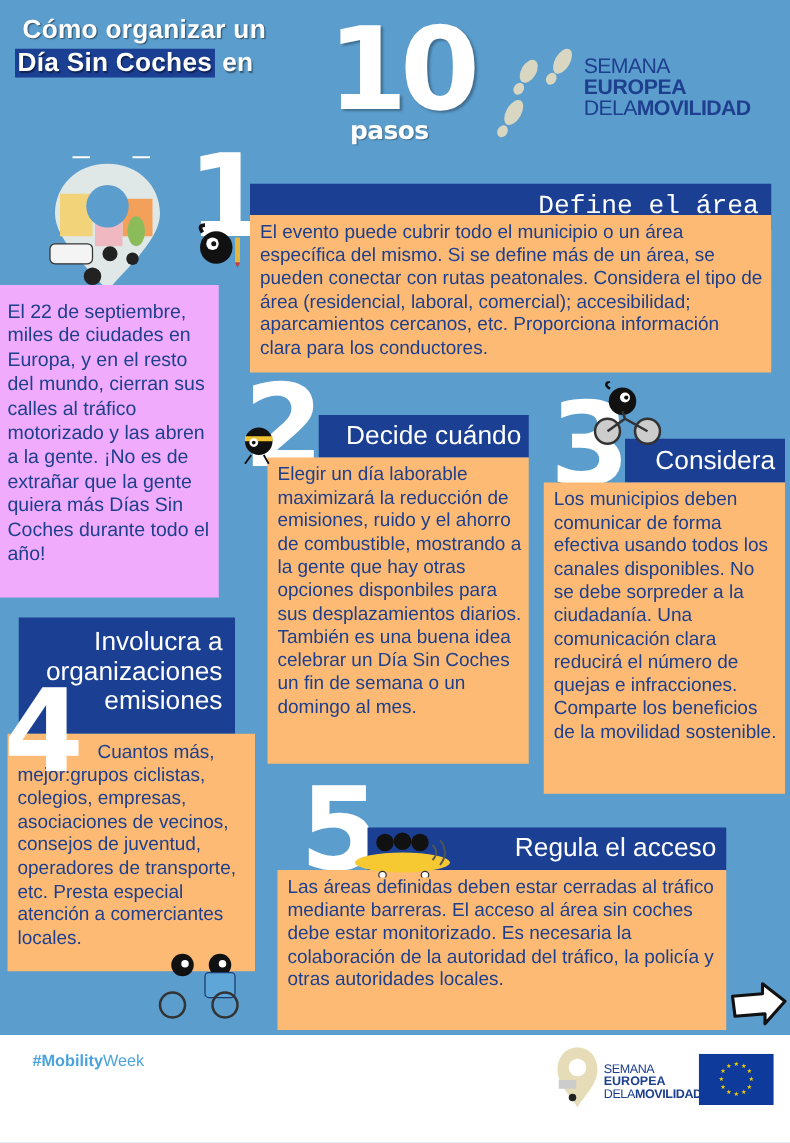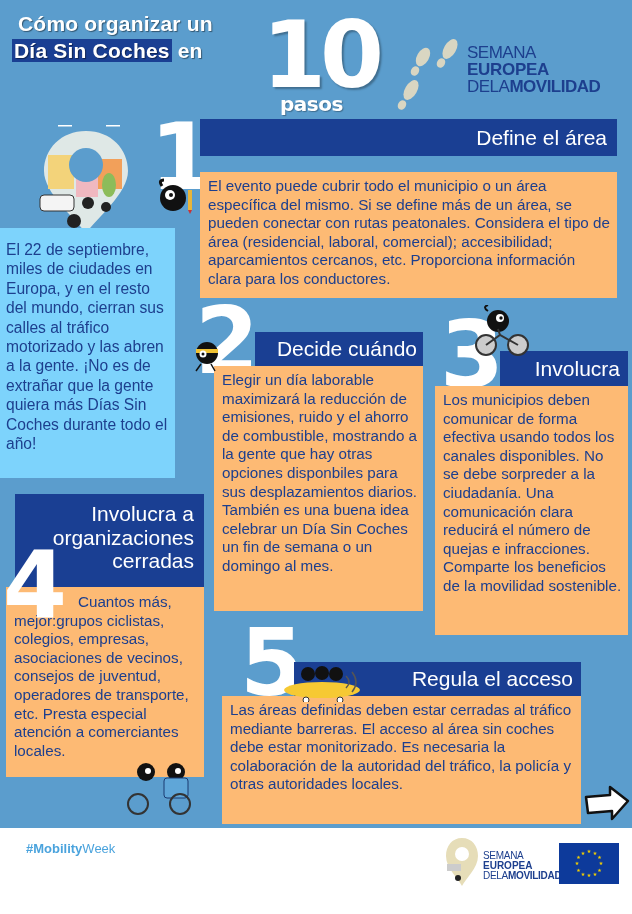--- a/index.html
+++ b/index.html
@@ -4,21 +4,21 @@
 <style>
   * { box-sizing: border-box; margin: 0; padding: 0; }
   html, body { width: 632px; height: 914px; overflow: hidden; background: #ffffff; }
   body { font-family: "Liberation Sans", "DejaVu Sans", sans-serif; position: relative; }
   #poster { position: absolute; left: 0; top: 0; width: 632px; height: 828px; background: #5b9dcd; overflow: hidden; }
   #footer { position: absolute; left: 0; top: 828px; width: 632px; height: 86px; background: #ffffff; }
 
   .abs { position: absolute; }
   .navy { background: #1a3f93; color: #ffffff; }
   .beige { background: #fdba74; color: #1d3f8e; }
-  .white-box { background: #7dd3fc; color: #1d3f8e; }
+  .white-box { background: #f0abfc; color: #1d3f8e; }
 
   
   .title-line { position: absolute; font-weight: bold; font-size: 21px; color: #ffffff; letter-spacing: 0.2px;
     text-shadow: 1px 1px 1px rgba(0,0,0,0.45); white-space: nowrap; }
   .title-hl { background: #1a3f93; padding: 0 2px; }
   .big10 { position: absolute; font-family: "DejaVu Sans", sans-serif; font-weight: bold; color: #ffffff;
     font-size: 92px; line-height: 92px; letter-spacing: -6px; text-shadow: 2px 2px 2px rgba(0,0,0,0.3); }
   .pasos { position: absolute; font-family: "DejaVu Sans", sans-serif; font-weight: bold; color: #ffffff;
     font-size: 20px; line-height: 28px; letter-spacing: -0.5px; text-shadow: 1px 1px 1px rgba(0,0,0,0.3); }
 
@@ -80,21 +80,21 @@
     <circle cx="70" cy="82" r="5" fill="#222"></circle>
     <circle cx="38" cy="96" r="7" fill="#222"></circle>
     <path d="M22 0 h14 M70 0 h14" stroke="#fff" stroke-width="3"></path>
   </svg>
 
   <div class="abs white-box" style="left:0; top:228px; width:175px; height:250px;">
     <div class="abs" style="left:6px; top:12px; width:166px; font-size:15.6px; line-height:19.4px;">El 22 de septiembre, miles de ciudades en Europa, y en el resto del mundo, cierran sus calles al tráfico motorizado y las abren a la gente. ¡No es de extrañar que la gente quiera más Días Sin Coches durante todo el año!</div>
   </div>
 
   <div class="step-num" style="left:150px; top:112px;">1</div>
-  <div class="head navy" style="left:200px; top:119px; width:417px; height:37px; padding-top:7px;">Define el área</div>
+  <div class="head navy" style="left:200px; top:147px; width:417px; height:37px; padding-top:7px;font-family:Liberation Mono, monospace;">Define el área</div>
   <div class="body-text beige" style="left:200px; top:172px; width:417px; height:126px;">El evento puede cubrir todo el municipio o un área específica del mismo. Si se define más de un área, se pueden conectar con rutas peatonales. Considera el tipo de área (residencial, laboral, comercial); accesibilidad; aparcamientos cercanos, etc. Proporciona información clara para los conductores.</div>
   <svg class="mascot" style="left:156px; top:178px;" width="40" height="40" viewBox="0 0 40 40">
     <circle cx="17" cy="20" r="13" fill="#111"></circle>
       <circle cx="14" cy="17" r="5" fill="#fff"></circle>
       <circle cx="15" cy="17" r="2" fill="#111"></circle>
     <path d="M6 8 q-4 -6 2 -6" stroke="#111" stroke-width="3" fill="none"></path>
     <rect x="32" y="12" width="4" height="20" fill="#e8b53b"></rect>
       <path d="M32 32 l2 4 l2 -4z" fill="#c33"></path>
   </svg>
 
@@ -103,36 +103,36 @@
   <div class="body-text beige" style="left:214px; top:366px; width:209px; height:245px;">Elegir un día laborable maximizará la reducción de emisiones, ruido y el ahorro de combustible, mostrando a la gente que hay otras opciones disponbiles para sus desplazamientos diarios. También es una buena idea celebrar un Día Sin Coches un fin de semana o un domingo al mes.</div>
   <svg class="mascot" style="left:193px; top:335px;" width="30" height="40" viewBox="0 0 30 40">
     <circle cx="14" cy="18" r="11" fill="#111"></circle>
       <rect x="3" y="14" width="22" height="4" fill="#f1c232"></rect>
     <circle cx="10" cy="19" r="3.5" fill="#fff"></circle>
       <circle cx="10" cy="19" r="1.5" fill="#111"></circle>
     <path d="M8 29 l-5 7 M18 29 l4 7" stroke="#111" stroke-width="1.5"></path>
   </svg>
 
   <div class="step-num" style="left:440px; top:310px;">3</div>
-  <div class="head navy" style="left:500px; top:351px; width:128px; height:35px; padding-top:6px; padding-right:8px;">Involucra</div>
+  <div class="head navy" style="left:500px; top:351px; width:128px; height:35px; padding-top:6px; padding-right:8px;">Considera</div>
   <div class="body-text beige" style="left:435px; top:386px; width:193px; height:249px;">Los municipios deben comunicar de forma efectiva usando todos los canales disponibles. No se debe sorpreder a la ciudadanía. Una comunicación clara reducirá el número de quejas e infracciones. Comparte los beneficios de la movilidad sostenible.</div>
   <svg class="mascot" style="left:474px; top:305px;" width="60" height="52" viewBox="0 0 60 52">
     <circle cx="24" cy="16" r="11" fill="#111"></circle>
       <circle cx="26" cy="13" r="4" fill="#fff"></circle>
       <circle cx="27" cy="13" r="1.7" fill="#111"></circle>
     <path d="M14 6 q-6 -4 0 -6" stroke="#111" stroke-width="2" fill="none"></path>
     <circle cx="12" cy="40" r="10" fill="#ccc" stroke="#333" stroke-width="2"></circle>
     <circle cx="44" cy="40" r="10" fill="#ccc" stroke="#333" stroke-width="2"></circle>
     <path d="M12 40 L26 30 L44 40 M26 30 L24 24" stroke="#333" stroke-width="2" fill="none"></path>
   </svg>
 
-  <div class="head navy" style="left:15px; top:494px; width:189px; height:93px; padding-top:8px; line-height:1.13;">
+  <div class="head navy" style="left:15px; top:494px; width:173px; height:93px; padding-top:8px; line-height:1.13;">
     <div>Involucra a</div>
     <div>organizaciones</div>
-    <div>cerradas</div>
+    <div>emisiones</div>
   </div>
   <div class="body-text beige" style="left:6px; top:587px; width:198px; height:190px; padding-top:6px;">
     <div style="padding-left:64px;">Cuantos más,</div>
     <div>mejor:grupos ciclistas, colegios, empresas, asociaciones de vecinos, consejos de juventud, operadores de transporte, etc. Presta especial atención a comerciantes locales.</div>
   </div>
   <div class="step-num" style="left:3px; top:540px;">4</div>
   <svg class="mascot" style="left:124px; top:758px;" width="72" height="60" viewBox="0 0 72 60">
     <circle cx="22" cy="14" r="9" fill="#111"></circle>
       <circle cx="52" cy="14" r="9" fill="#111"></circle>
     <circle cx="24" cy="13" r="3" fill="#fff"></circle>

